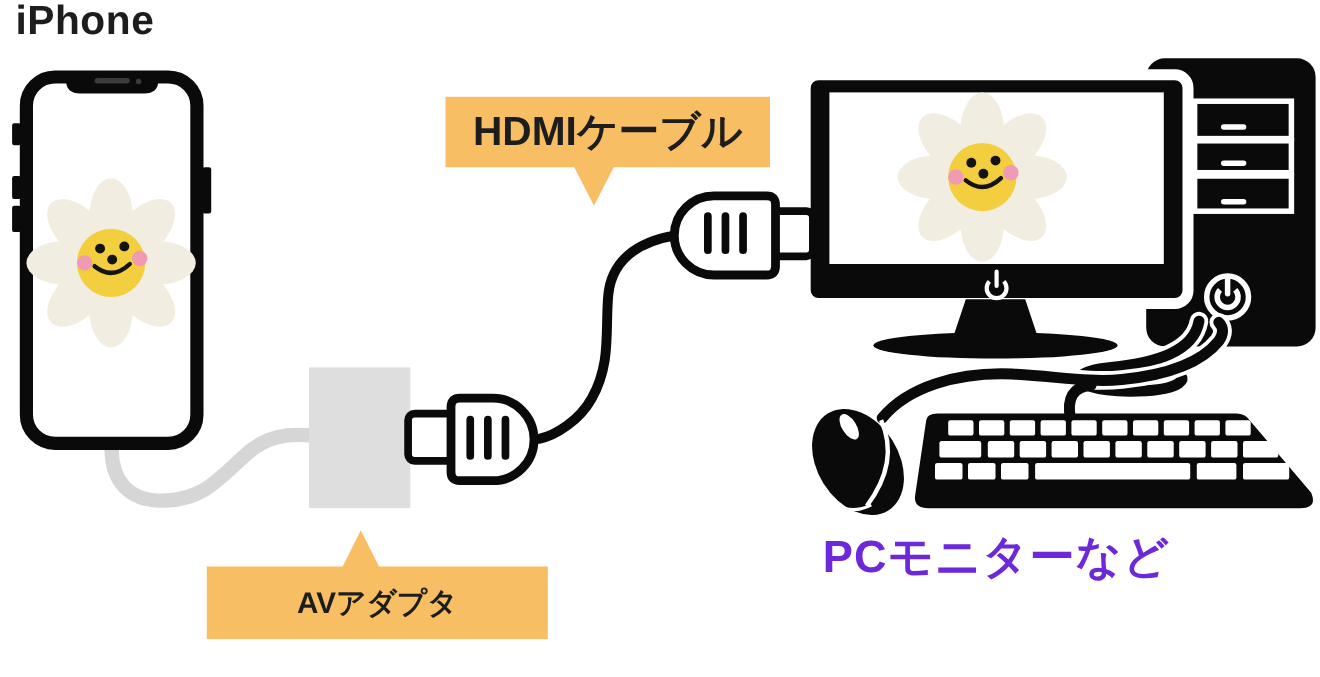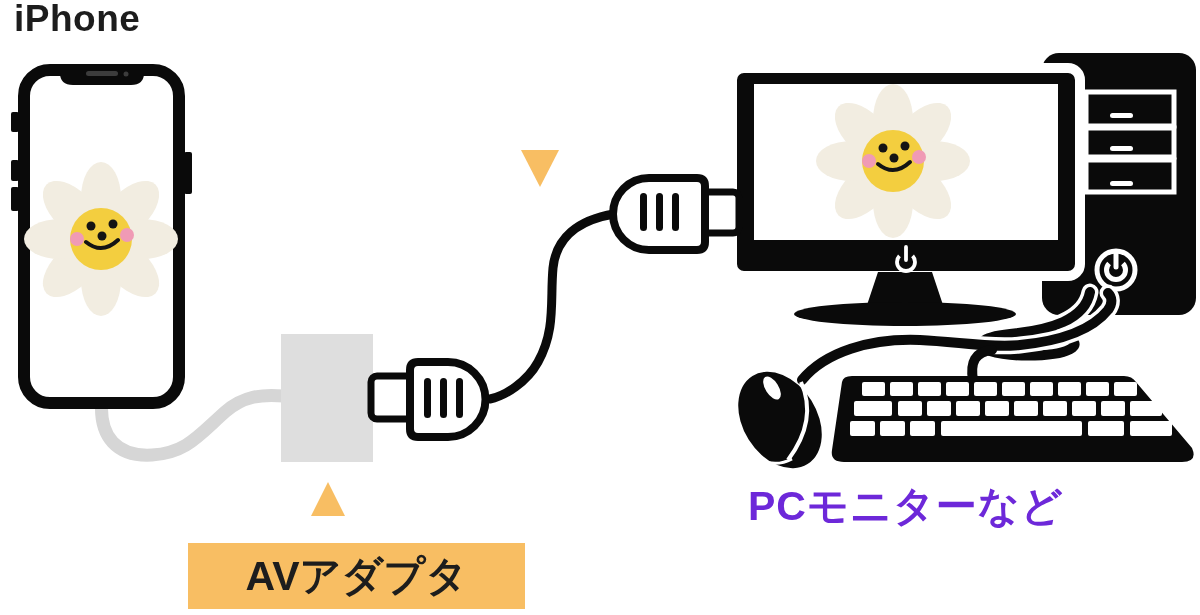--- a/index.html
+++ b/index.html
@@ -28,21 +28,21 @@
   
   .lbl{position:absolute;color:var(--label_text,#1d1d1d);white-space:nowrap;}
   .lbl-iphone{left:14px;top:-2px;font-size:37px;font-weight:bold;letter-spacing:.5px;}
   .lbl-pc{left:748px;top:479px;font-size:41px;font-weight:700;letter-spacing:1px;color:#6d28d9;}
   .tag{
     position:absolute;display:flex;align-items:center;justify-content:center;
     background:var(--label_bg,#f8be63);color:var(--label_text,#1d1d1d);
     font-weight:bold;
   }
   .tag-hdmi{left:405px;top:88px;width:295px;height:64px;font-size:37px;}
-  .tag-av{left:188px;top:543px;width:337px;height:66px;font-size:41px;}
+  .tag-av{left:188px;top:515px;width:310px;height:66px;font-size:27px;}
   .pointer{position:absolute;width:0;height:0;}
   .pointer-hdmi{
     left:521px;top:150px;
     border-left:19px solid transparent;border-right:19px solid transparent;
     border-top:37px solid var(--label_bg,#f8be63);
   }
   .pointer-av{
     left:311px;top:482px;
     border-left:17px solid transparent;border-right:17px solid transparent;
     border-bottom:34px solid var(--label_bg,#f8be63);
@@ -186,20 +186,23 @@
       <rect class="f-white s-ink" x="699" y="192" width="40" height="41" rx="6" stroke-width="7"></rect>
       <path class="f-white s-ink" stroke-width="8" d="M 697,178 L 649,178 A 36,36 0 0 0 649,250 L 697,250 Q 705,250 705,242 L 705,186 Q 705,178 697,178 Z"></path>
       <rect class="f-ink" x="640" y="193" width="7" height="38" rx="3.5"></rect>
       <rect class="f-ink" x="656" y="193" width="7" height="38" rx="3.5"></rect>
       <rect class="f-ink" x="672" y="193" width="7" height="38" rx="3.5"></rect>
     </g>
   </svg>
 
   <div class="lbl lbl-iphone">iPhone</div>
 
+  <div class="tag tag-hdmi">
+    <span>HDMIケーブル</span>
+  </div>
   <div class="pointer pointer-hdmi"></div>
 
   <div class="pointer pointer-av"></div>
   <div class="tag tag-av">
     <span>AVアダプタ</span>
   </div>
 
   <div class="lbl lbl-pc">PCモニターなど</div>
 </div>
 

